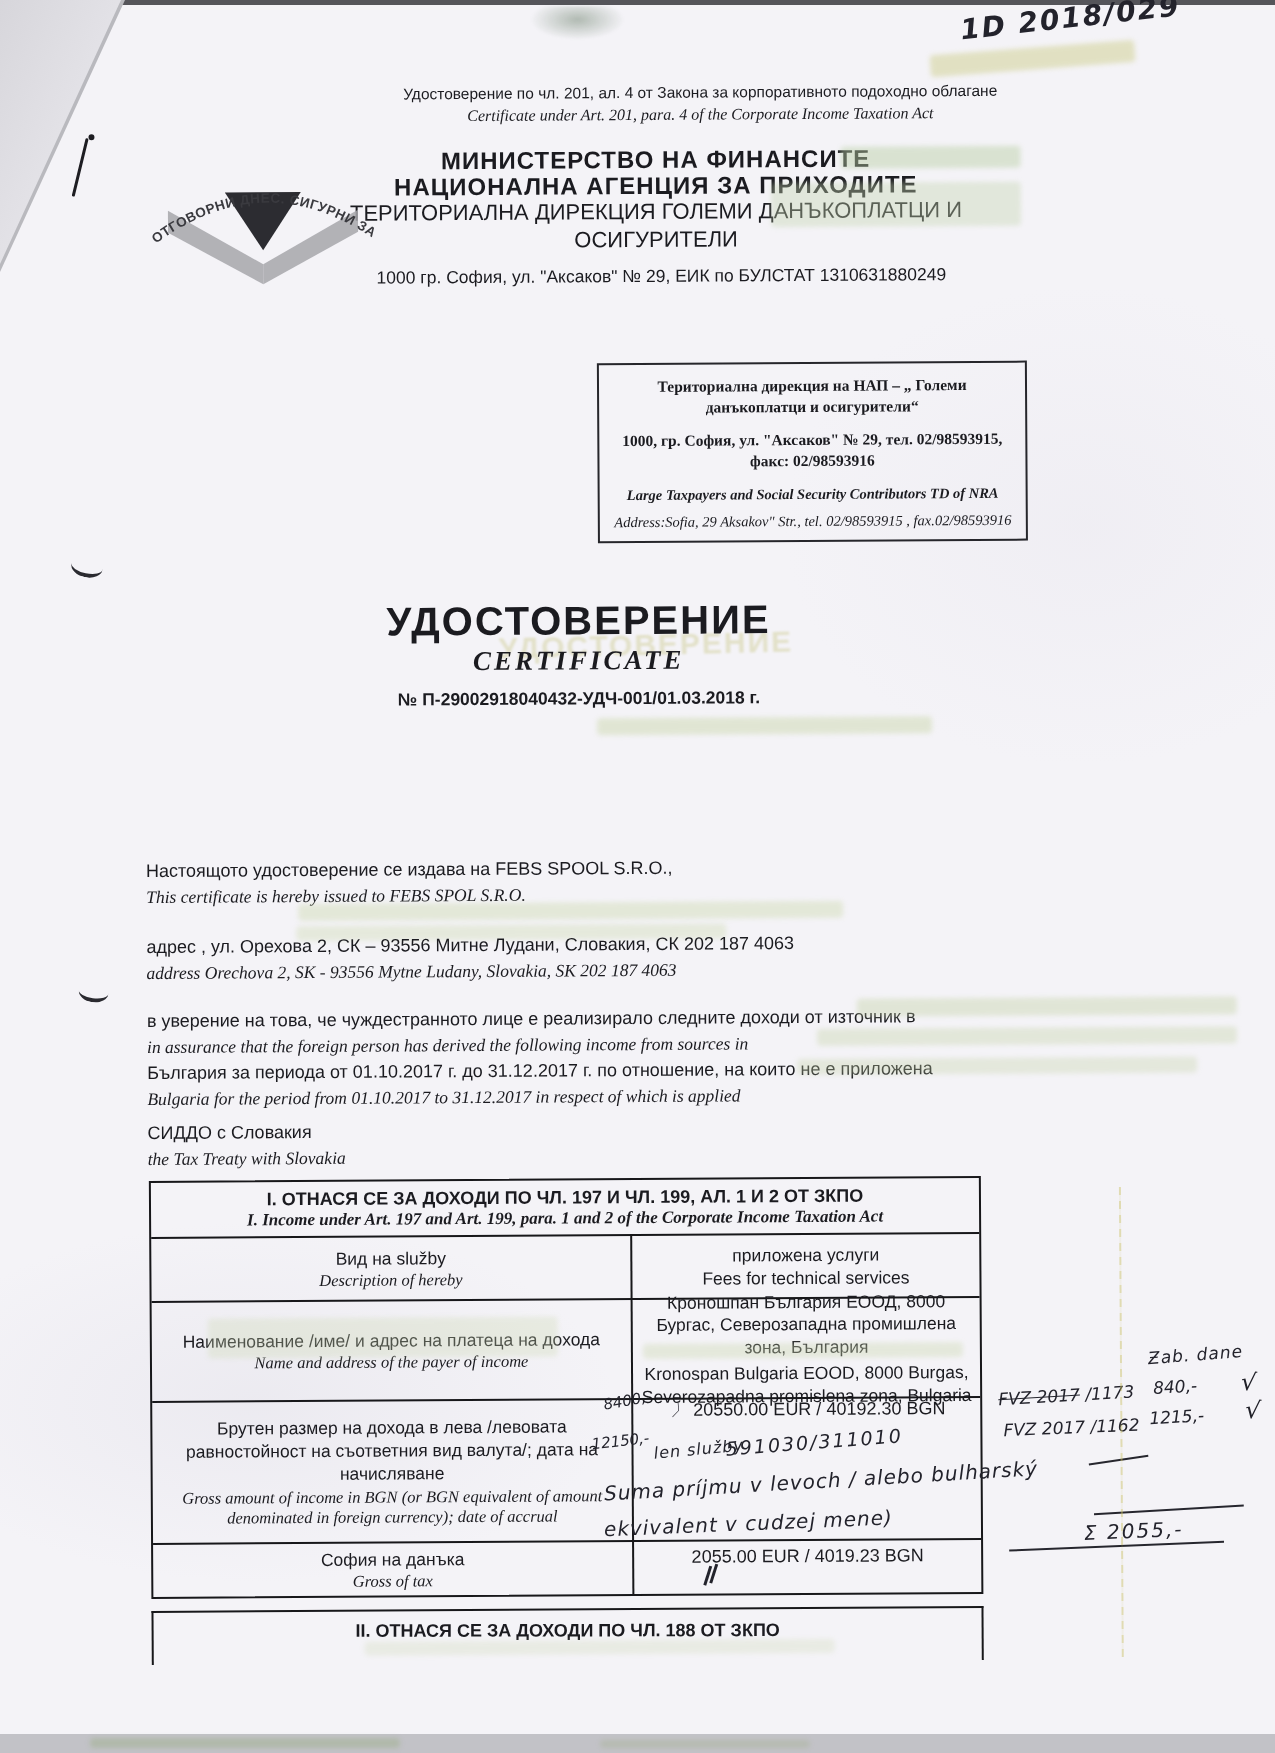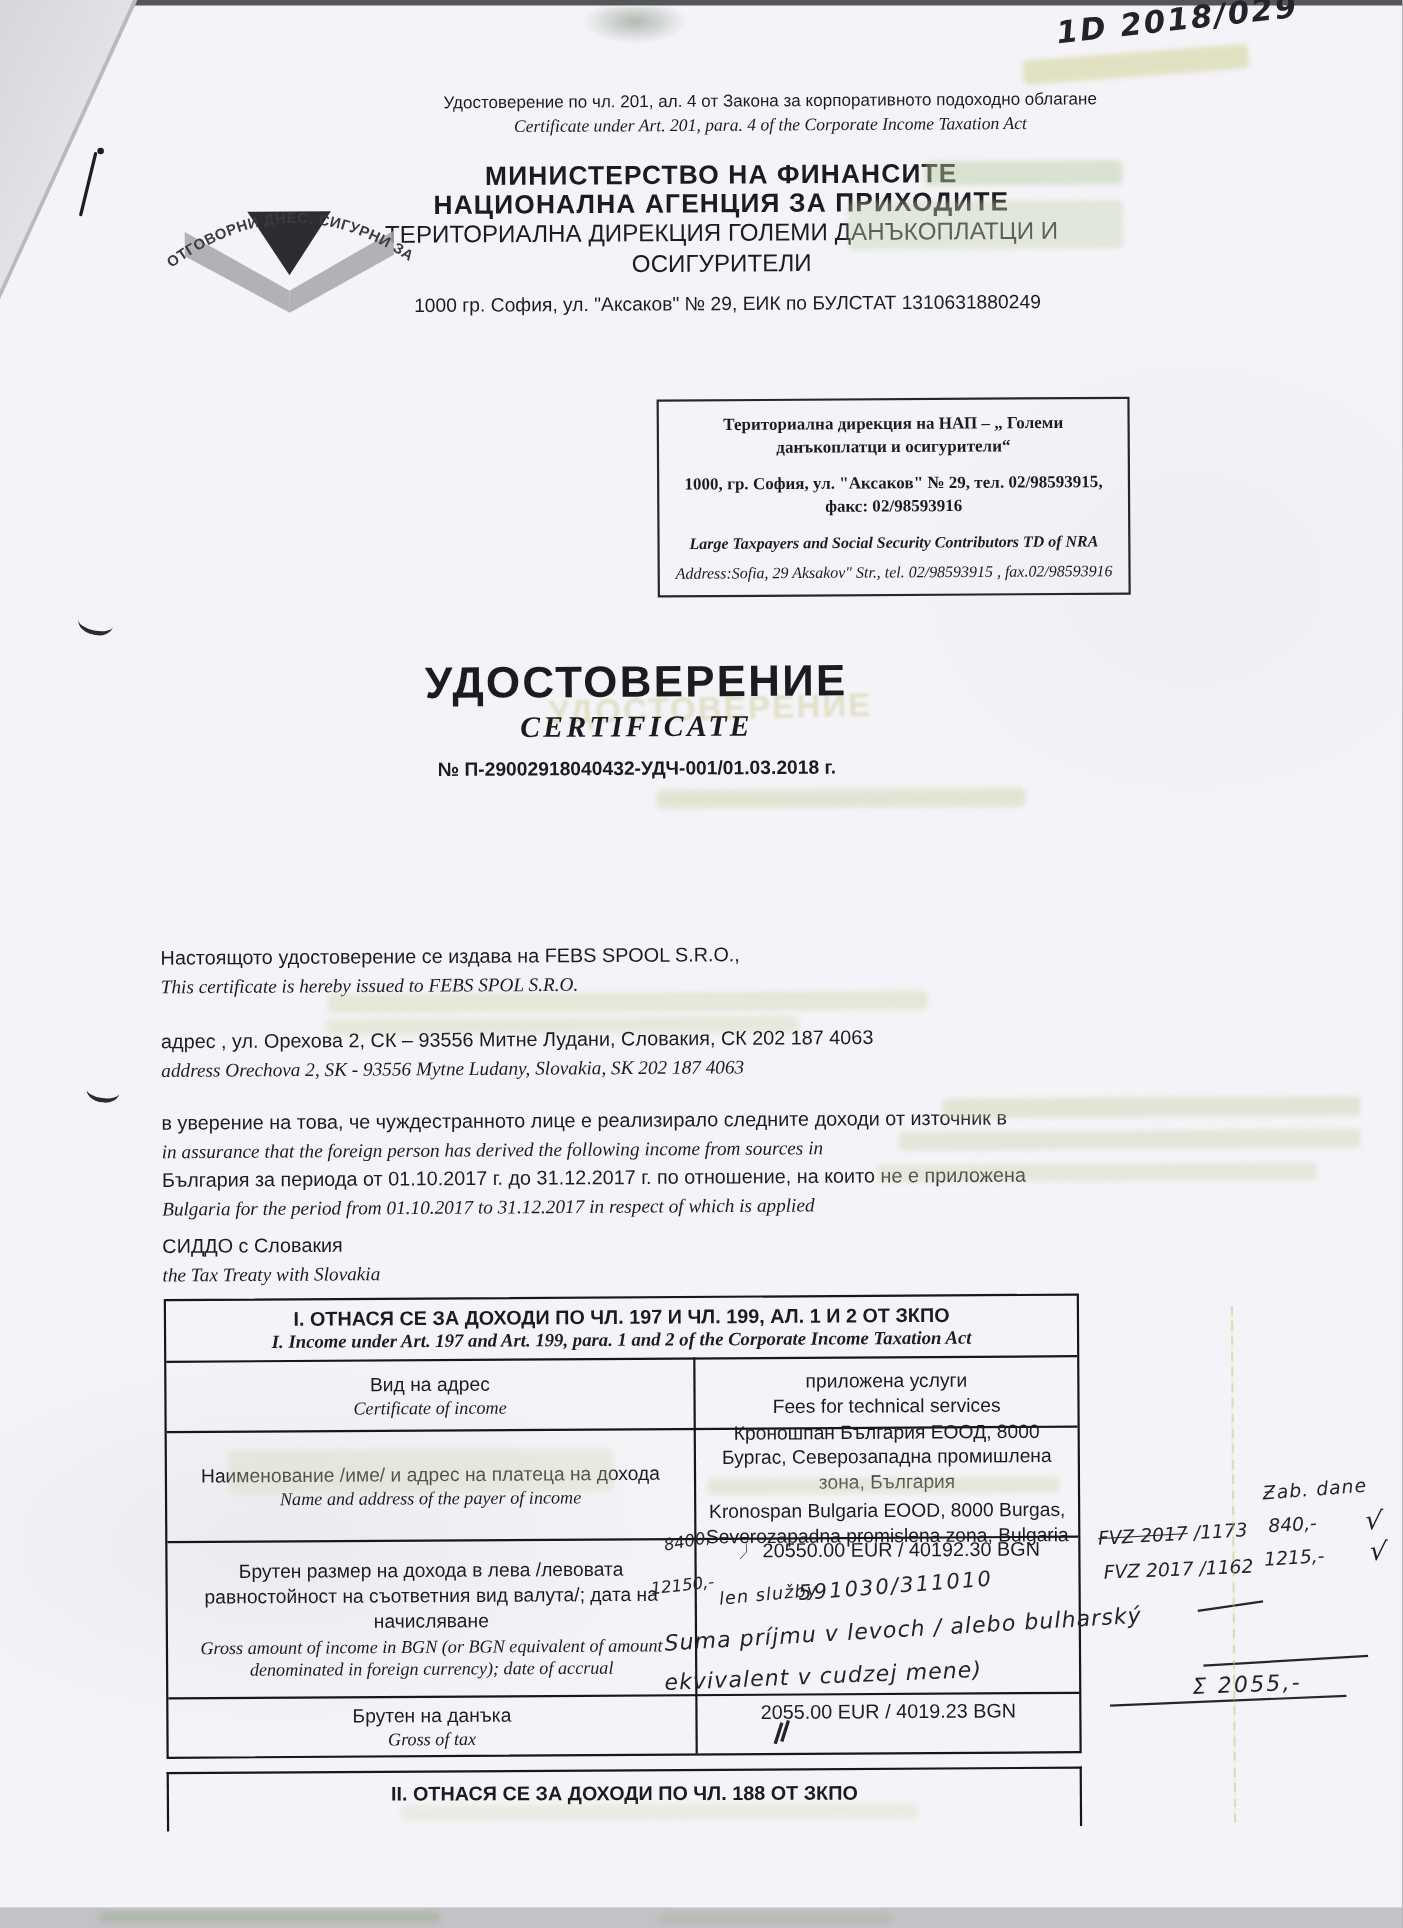--- a/index.html
+++ b/index.html
@@ -114,22 +114,22 @@
     <div class="abs" style="left:146px;top:1120px;font-size:18px;">СИДДО с Словакия</div>
     <div class="abs si" style="left:146px;top:1146px;font-size:17.5px;">the Tax Treaty with Slovakia</div>
 
     <div class="tbl">
       <div class="trow" style="top:0;height:54px;border-top:none;display:flex;flex-direction:column;justify-content:center;align-items:center;">
         <div class="b c" style="font-size:18px;">I. ОТНАСЯ СЕ ЗА ДОХОДИ ПО ЧЛ. 197 И ЧЛ. 199, АЛ. 1 И 2 ОТ ЗКПО</div>
         <div class="b si c" style="font-size:17px;">I. Income under Art. 197 and Art. 199, para. 1 and 2 of the Corporate Income Taxation Act</div>
       </div>
       <div class="trow" style="top:54px;height:64px;">
         <div class="cellL">
-          <div class="lab-bg c">Вид на адрес</div>
-          <div class="lab-en si c">Certificate of  income</div>
+          <div class="lab-bg c">Вид на služby</div>
+          <div class="lab-en si c">Description of  hereby</div>
         </div>
         <div class="cellR">
           <div class="lab-bg c">приложена услуги</div>
           <div class="lab-bg c">Fees for technical services</div>
         </div>
       </div>
       <div class="trow" style="top:118px;height:100px;">
         <div class="cellL" style="padding:0 14px;box-sizing:border-box;">
           <div class="lab-bg c">Наименование /име/ и адрес на платеца на дохода</div>
           <div class="lab-en si c">Name and address of the payer of income</div>
@@ -141,21 +141,21 @@
       </div>
       <div class="trow" style="top:218px;height:142px;">
         <div class="cellL" style="padding:0 12px;box-sizing:border-box;">
           <div class="lab-bg c" style="width:440px;">Брутен размер на дохода в лева /левовата равностойност на съответния вид валута/; дата на начисляване</div>
           <div class="lab-en si c" style="width:455px;margin-top:2px;">Gross amount of income in BGN (or BGN equivalent of amount denominated  in foreign currency); date of accrual</div>
         </div>
         <div class="cellR"></div>
       </div>
       <div class="trow" style="top:360px;height:54px;">
         <div class="cellL">
-          <div class="lab-bg c">Брутен на данъка</div>
+          <div class="lab-bg c">София на данъка</div>
           <div class="lab-en si c">Gross of tax</div>
         </div>
         <div class="cellR" style="justify-content:flex-start;padding-top:4px;">
           <div class="lab-bg c" style="font-size:18px;">2055.00 EUR / 4019.23 BGN</div>
         </div>
       </div>
       <div class="tdiv"></div>
     </div>
 
     <div class="abs" style="left:690px;top:1400px;font-size:18px;">20550.00 EUR / 40192.30 BGN</div>

